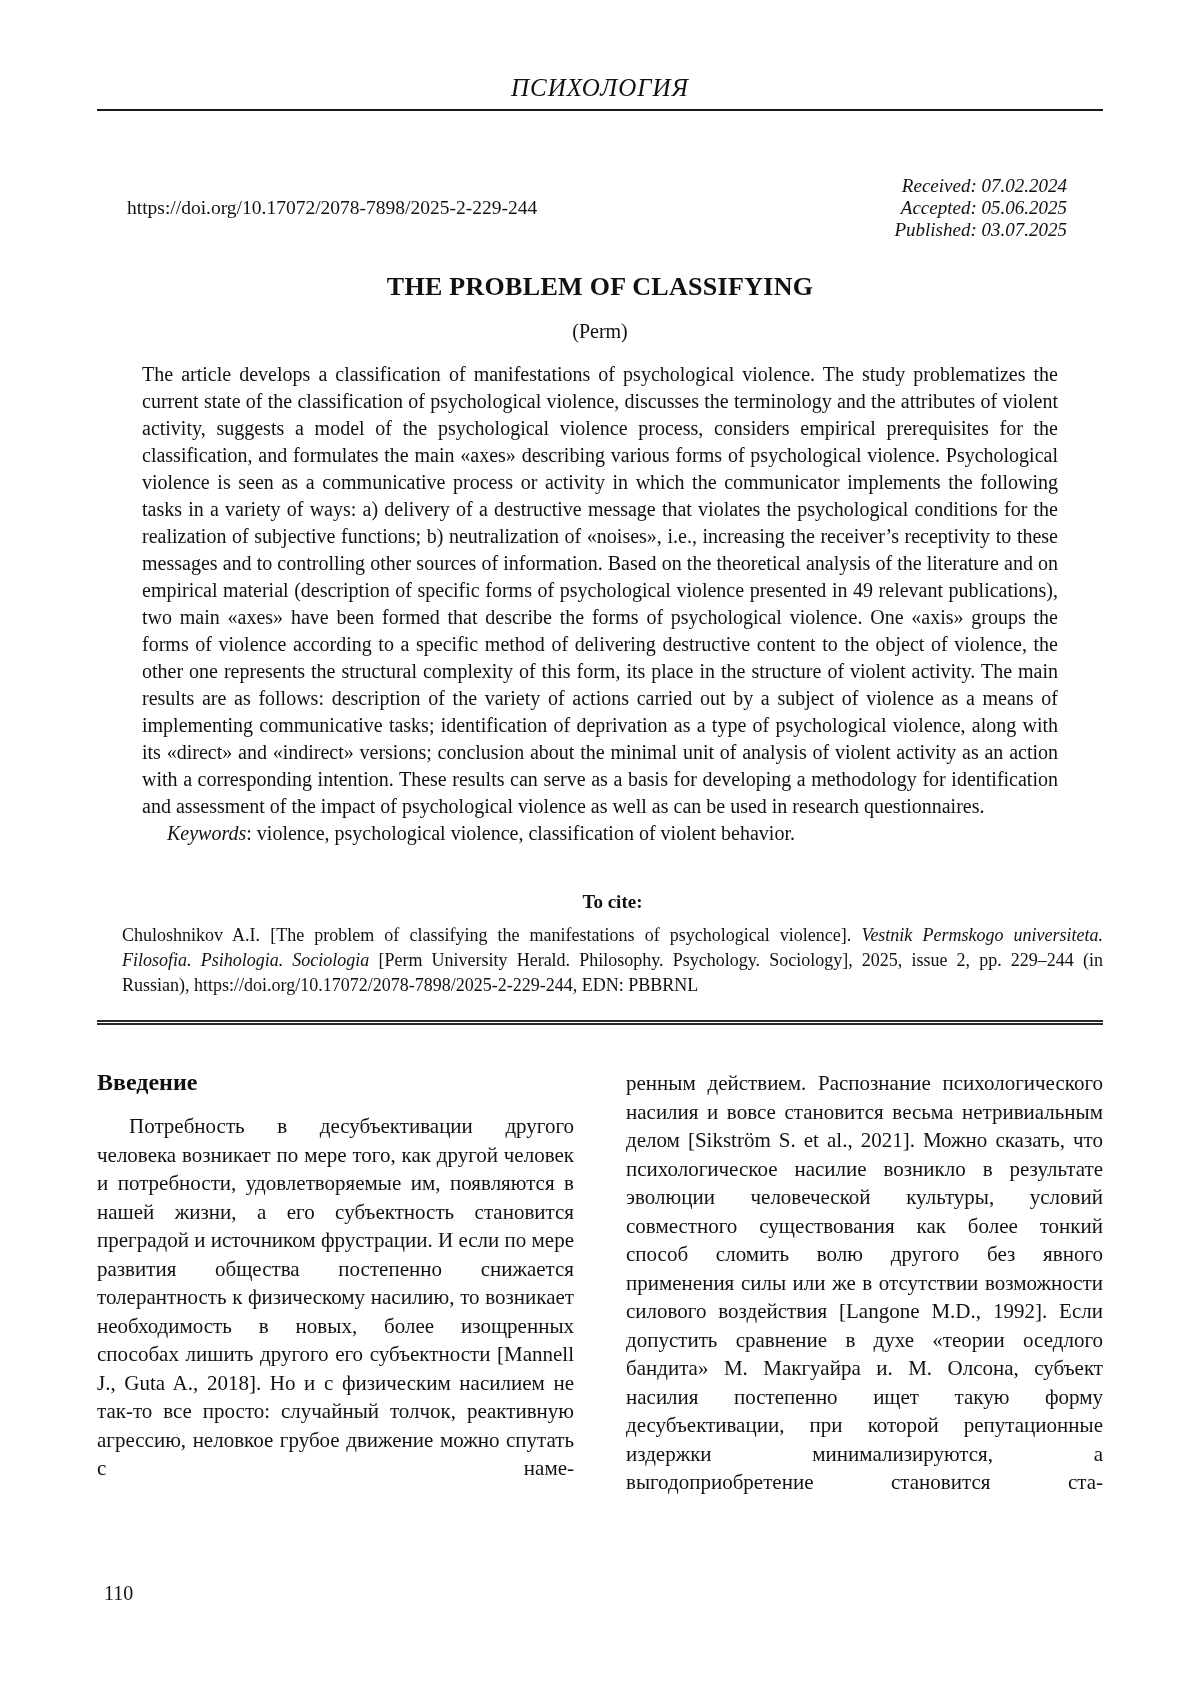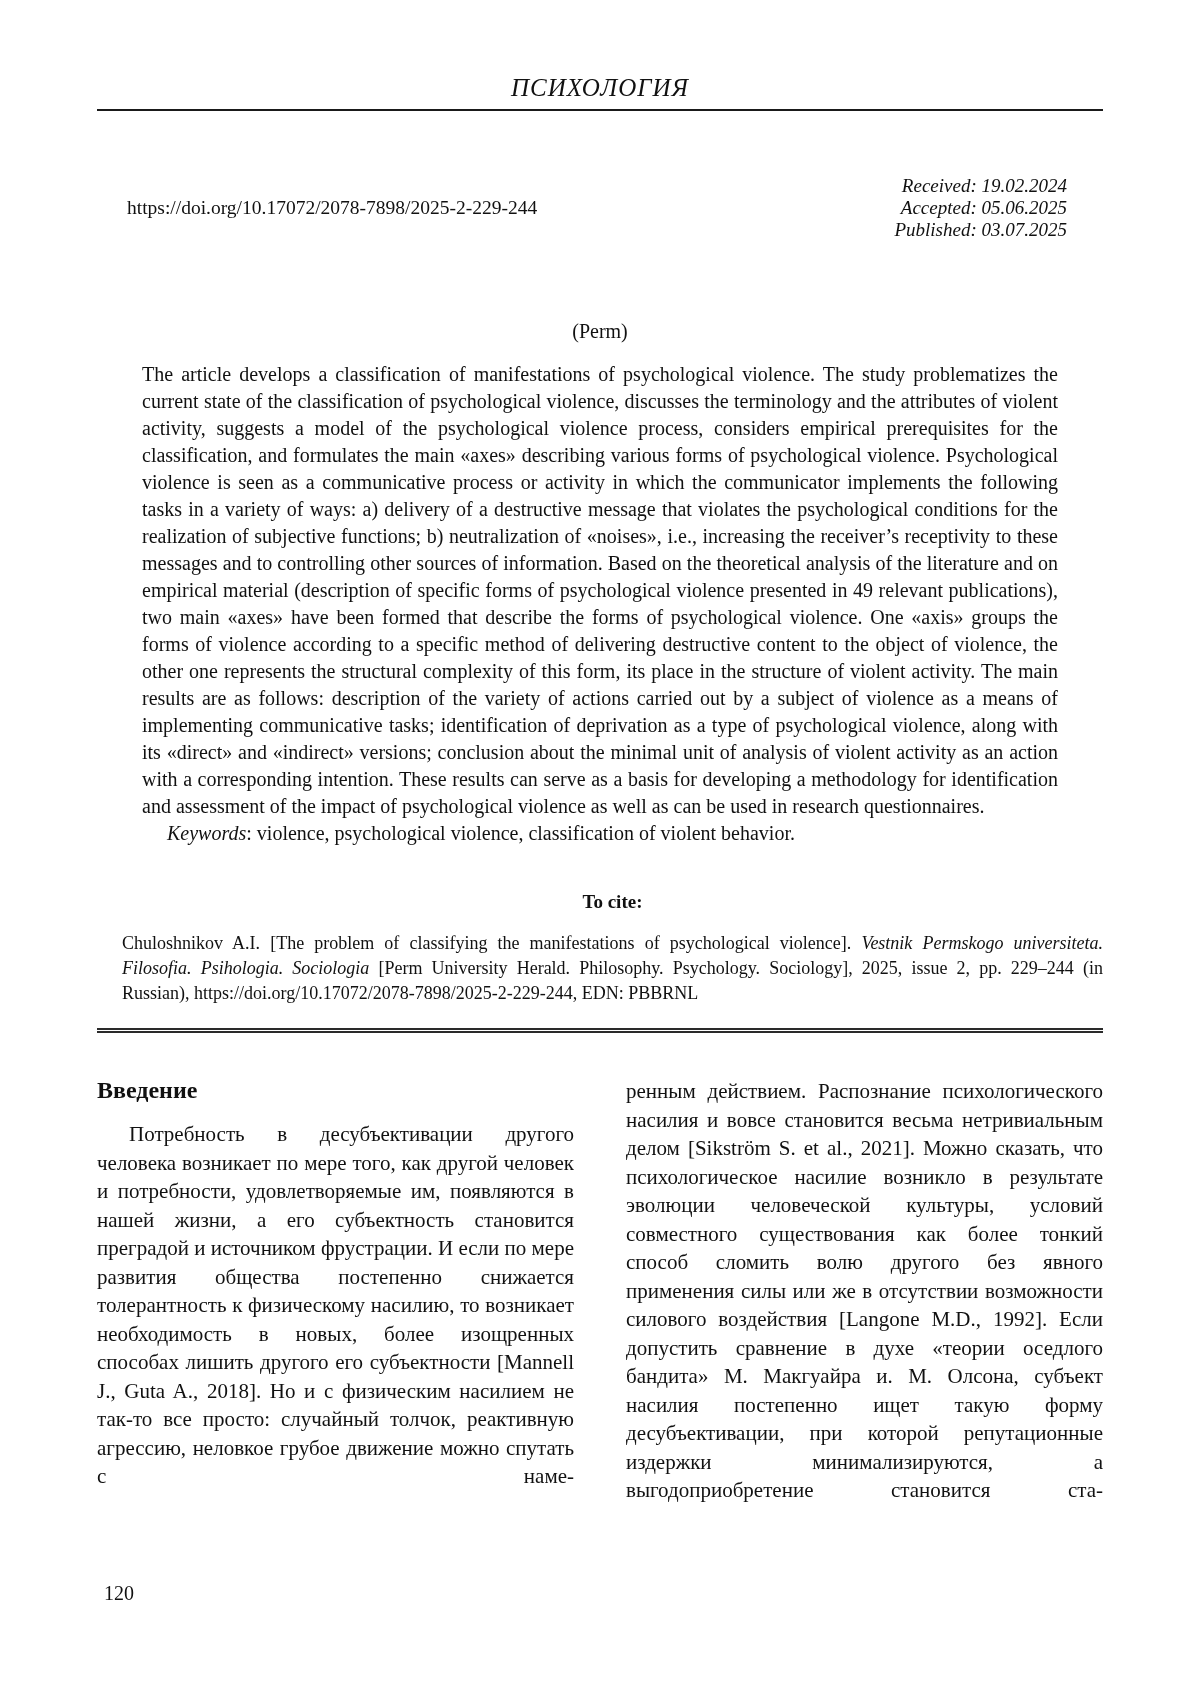--- a/index.html
+++ b/index.html
@@ -89,21 +89,21 @@
 
   
   .tocite {
     margin-top: 44px;
     padding-left: 25px;
     font-weight: bold;
     font-size: 19px;
     text-align: center;
   }
   .citation {
-    margin-top: 18px;
+    margin-top: 10px;
     padding-left: 25px;
     font-size: 18px;
     line-height: 25px;
     text-align: justify;
   }
 
   
   .divider {
     margin-top: 22px;
     height: 5px;
@@ -145,27 +145,27 @@
   <div class="content">
 
     <header>
       <div class="running-head">ПСИХОЛОГИЯ</div>
       <hr class="head-rule">
     </header>
 
     <section class="meta">
       <div class="doi">https://doi.org/10.17072/2078-7898/2025-2-229-244</div>
       <div class="dates">
-        <div>Received: 19.02.2024</div>
+        <div>Received: 07.02.2024</div>
         <div>Accepted: 05.06.2025</div>
         <div>Published: 03.07.2025</div>
       </div>
     </section>
 
-    <h1 class="title"><br></h1>
+    <h1 class="title"><span>THE PROBLEM OF CLASSIFYING</span><br></h1>
 
     <div class="affiliation">(Perm)</div>
 
     <section class="abstract">
       <p class="abstract-text">The article develops a classification of manifestations of psychological violence. The study problematizes the current state of the classification of psychological violence, discusses the terminology and the attributes of violent activity, suggests a model of the psychological violence process, considers empirical prerequisites for the classification, and formulates the main «axes» describing various forms of psychological violence. Psychological violence is seen as a communicative process or activity in which the communicator implements the following tasks in a variety of ways: a) delivery of a destructive message that violates the psychological conditions for the realization of subjective functions; b) neutralization of «noises», i.e., increasing the receiver’s receptivity to these messages and to controlling other sources of information. Based on the theoretical analysis of the literature and on empirical material (description of specific forms of psychological violence presented in 49 relevant publications), two main «axes» have been formed that describe the forms of psychological violence. One «axis» groups the forms of violence according to a specific method of delivering destructive content to the object of violence, the other one represents the structural complexity of this form, its place in the structure of violent activity. The main results are as follows: description of the variety of actions carried out by a subject of violence as a means of implementing communicative tasks; identification of deprivation as a type of psychological violence, along with its «direct» and «indirect» versions; conclusion about the minimal unit of analysis of violent activity as an action with a corresponding intention. These results can serve as a basis for developing a methodology for identification and assessment of the impact of psychological violence as well as can be used in research questionnaires.</p>
       <p class="keywords"><i>Keywords</i><span>: violence, psychological violence, classification of violent behavior.</span></p>
     </section>
 
     <div class="tocite">To cite:</div>
     <p class="citation"><span>Chuloshnikov A.I. [The problem of classifying the manifestations of psychological violence]. </span><i>Vestnik Permskogo universiteta. Filosofia. Psihologia. Sociologia</i><span> [Perm University Herald. Philosophy. Psychology. Sociology], 2025, issue 2, pp. 229–244 (in Russian), </span><span>https://doi.org/10.17072/2078-7898/2025-2-229-244</span><span>, EDN: PBBRNL</span></p>
@@ -177,14 +177,14 @@
         <h2 class="intro">Введение</h2>
         <p class="body-par indent" lang="ru">Потребность в десубъективации другого человека возникает по мере того, как другой человек и потребности, удовлетворяемые им, появляются в нашей жизни, а его субъектность становится преградой и источником фрустрации. И если по мере развития общества постепенно снижается толерантность к физическому насилию, то возникает необходимость в новых, более изощренных способах лишить другого его субъектности [Mannell J., Guta A., 2018]. Но и с физическим насилием не так-то все просто: случайный толчок, реактивную агрессию, неловкое грубое движение можно спутать с наме-</p>
       </div>
       <div class="col">
         <p class="body-par" lang="ru">ренным действием. Распознание психологического насилия и вовсе становится весьма нетривиальным делом [Sikström S. et al., 2021]. Можно сказать, что психологическое насилие возникло в результате эволюции человеческой культуры, условий совместного существования как более тонкий способ сломить волю другого без явного применения силы или же в отсутствии возможности силового воздействия [Langone M.D., 1992]. Если допустить сравнение в духе «теории оседлого бандита» М. Макгуайра и. М. Олсона, субъект насилия постепенно ищет такую форму десубъективации, при которой репутационные издержки минимализируются, а выгодоприобретение становится ста-</p>
       </div>
     </section>
 
   </div>
 
-  <div class="pagenum">120</div>
+  <div class="pagenum">110</div>
 </div>
 
 </body></html>

